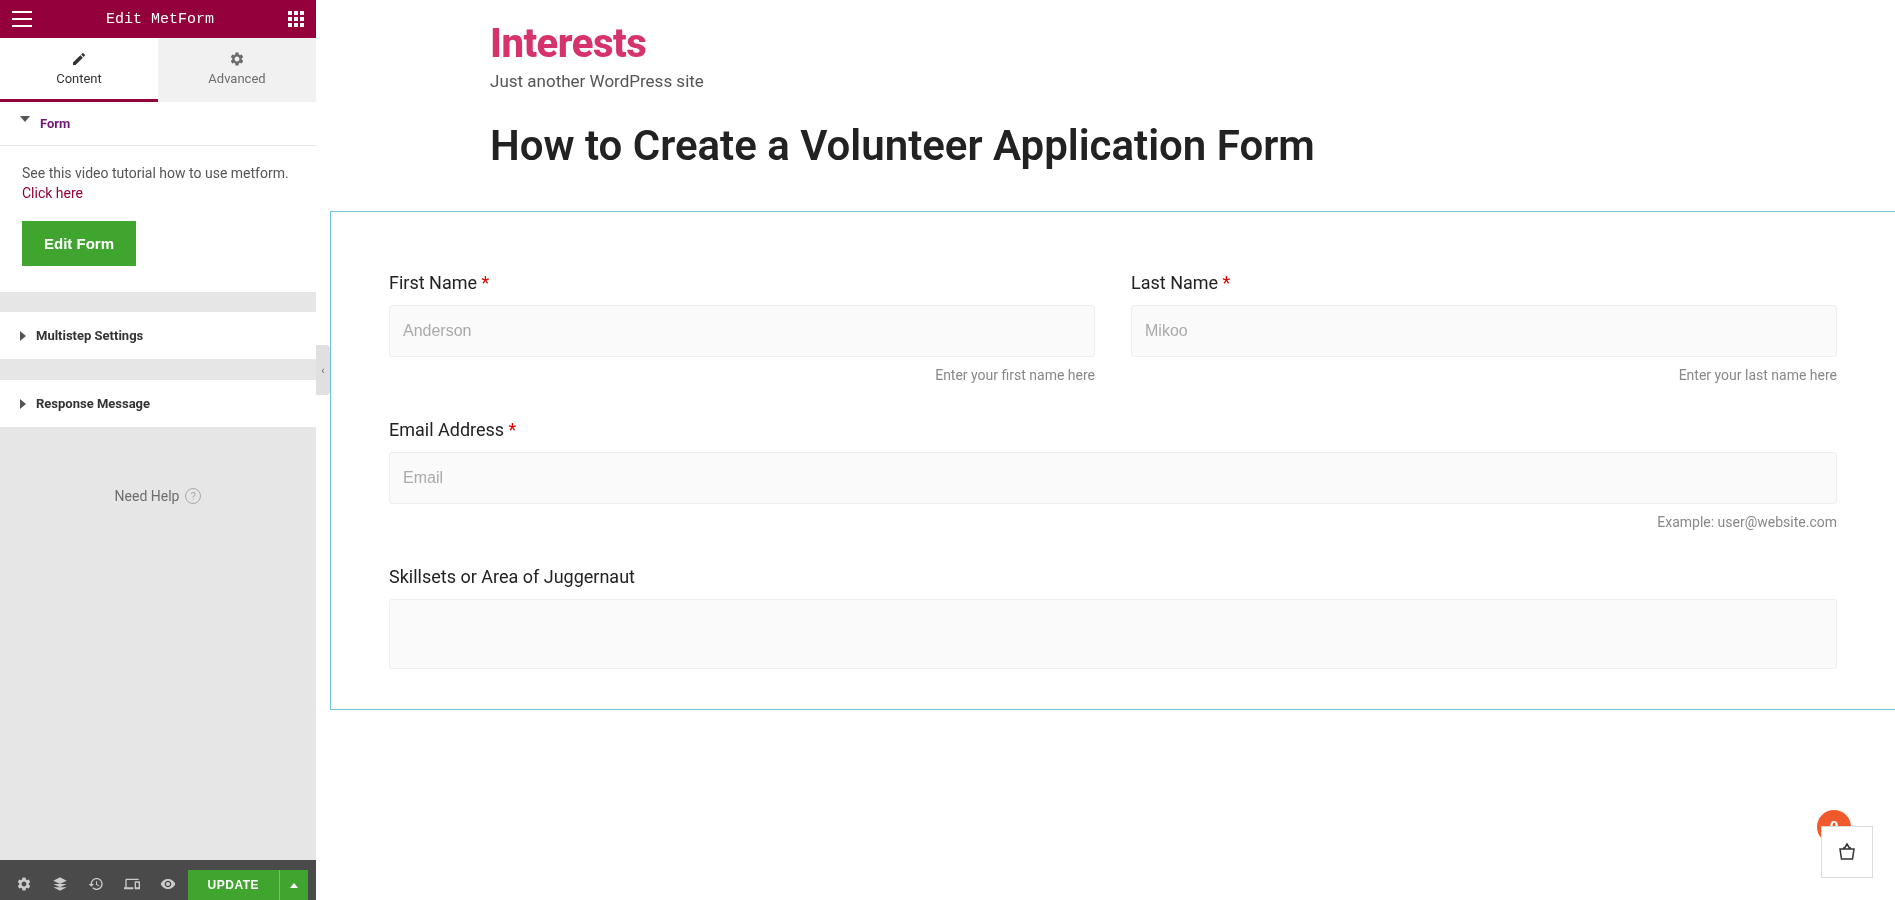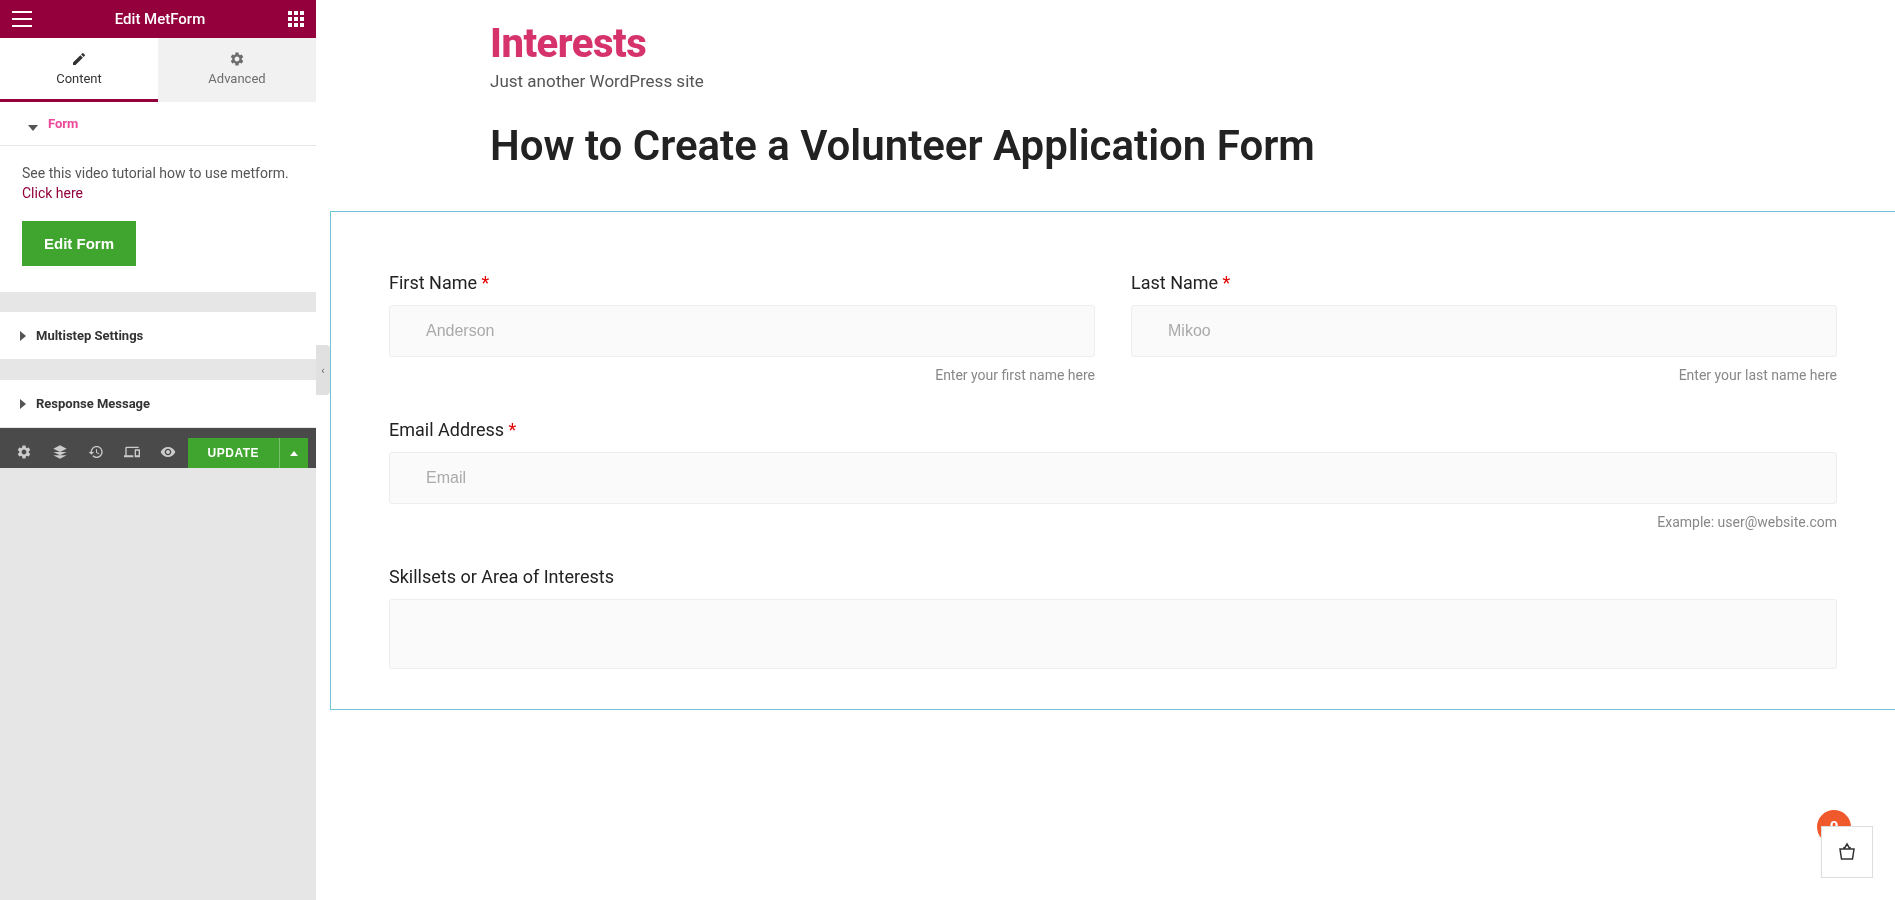--- a/index.html
+++ b/index.html
@@ -1,33 +1,33 @@
 <!DOCTYPE html>
 <html><head>
 <meta charset="utf-8">
 <style>
 * { margin: 0; padding: 0; box-sizing: border-box; }
 body { font-family: -apple-system, BlinkMacSystemFont, "Segoe UI", Roboto, Arial, sans-serif; background: #fff; overflow: hidden; width: 1895px; height: 900px; position: relative; }
 
 
 .sidebar { position: absolute; left: 0; top: 0; width: 316px; height: 100%; background: #e6e6e6; display: flex; flex-direction: column; }
-.sidebar-header { background: #93003c; height: 38px; display: flex; align-items: center; justify-content: space-between; padding: 0 12px; color: #fff; }
+.sidebar-header { background: #93003c; height: 38px; display: flex; align-items: center; justify-content: space-between; padding: 0 12px; color: #fff; font-family: Liberation Mono, monospace; }
 .hamburger { width: 20px; height: 16px; display: flex; flex-direction: column; justify-content: space-between; cursor: pointer; }
 .hamburger span { height: 2px; background: #fff; width: 100%; }
 .sidebar-title { font-size: 15px; font-weight: 500; }
 .apps-icon { width: 16px; height: 16px; display: grid; grid-template-columns: repeat(3,1fr); grid-template-rows: repeat(3,1fr); gap: 2px; cursor: pointer; }
 .apps-icon span { background: #fff; }
 
 .tabs { display: flex; background: #f1f1f1; height: 64px; }
 .tab { flex: 1; display: flex; flex-direction: column; align-items: center; justify-content: center; cursor: pointer; color: #6d6d6d; border-bottom: 3px solid transparent; gap: 4px; font-size: 13px; }
 .tab.active { background: #fff; color: #333; border-bottom-color: #93003c; }
 .tab svg { width: 16px; height: 16px; fill: currentColor; }
 
 .panel-section { background: #fff; }
-.panel-heading { display: flex; align-items: flex-end; padding: 14px 28px; font-weight: 700; font-size: 13px; color: #ec4899; cursor: pointer; gap: 10px; background: #fff; border-bottom: 1px solid #e6e6e6; }
+.panel-heading { display: flex; align-items: flex-start; padding: 14px 20px; font-weight: 700; font-size: 13px; color: #701a75; cursor: pointer; gap: 10px; background: #fff; border-bottom: 1px solid #e6e6e6; }
 .caret { width: 0; height: 0; border-left: 5px solid transparent; border-right: 5px solid transparent; border-top: 6px solid #555; }
 .caret.right { border-top: 5px solid transparent; border-bottom: 5px solid transparent; border-left: 6px solid #555; border-right: none; }
 
 .panel-body { padding: 18px 22px 26px; background: #fff; }
 .tutorial-text { font-size: 14px; color: #555; line-height: 1.4; }
 .tutorial-link { color: #93003c; cursor: pointer; }
 .edit-form-btn { margin-top: 18px; background: #3fa52f; color: #fff; border: none; padding: 14px 22px; font-size: 15px; font-weight: 700; cursor: pointer; }
 
 .spacer-gray { height: 20px; background: #e6e6e6; }
 .section-row { background: #fff; padding: 16px 20px; display: flex; align-items: center; gap: 10px; font-size: 13px; font-weight: 700; color: #333; border-bottom: 1px solid #e6e6e6; cursor: pointer; }
@@ -52,21 +52,21 @@
 .site-title { font-size: 40px; font-weight: 800; color: #d6336c; letter-spacing: -0.5px; }
 .site-tagline { font-size: 17px; color: #555; margin-top: 4px; }
 .page-title { padding: 20px 160px 40px; font-size: 42px; font-weight: 600; color: #222; line-height: 1.2; }
 
 .form-wrap { margin: 0 0 0 0; border: 1px solid #6ec5d8; border-right: none; padding: 60px 58px 40px; background: #fff; }
 .form-row { display: flex; gap: 36px; margin-bottom: 36px; }
 .form-col { flex: 1; }
 .form-full { width: 100%; margin-bottom: 36px; }
 .form-label { font-size: 18px; color: #222; margin-bottom: 12px; display: block; }
 .req { color: #e30000; }
-.form-input { width: 100%; background: #fafafa; border: 1px solid #eee; border-radius: 3px; padding: 16px 36px; font-size: 16px; color: #333; }
+.form-input { width: 100%; background: #fafafa; border: 1px solid #eee; border-radius: 3px; padding: 16px 13px; font-size: 16px; color: #333; }
 .form-input::placeholder { color: #aaa; }
 .form-help { font-size: 14px; color: #888; margin-top: 10px; text-align: right; }
 
 
 .cart-box { position: absolute; right: 22px; bottom: 22px; width: 52px; height: 52px; background: #fff; border: 1px solid #ddd; display: flex; align-items: center; justify-content: center; cursor: pointer; }
 .cart-box svg { width: 24px; height: 24px; fill: none; stroke: #333; stroke-width: 1.5; }
 .cart-badge { position: absolute; right: 44px; bottom: 56px; width: 34px; height: 34px; background: #f0592b; border-radius: 50%; color: #fff; display: flex; align-items: center; justify-content: center; font-weight: 700; font-size: 15px; }
 </style>
 </head>
 <body>
@@ -124,20 +124,26 @@
   <div class="section-row">
     <span class="caret right"></span>
     <span>Multistep Settings</span>
   </div>
   <div class="spacer-gray"></div>
   <div class="section-row">
     <span class="caret right"></span>
     <span>Response Message</span>
   </div>
 
+  <div class="flex-grow">
+    <div class="need-help">
+      <span>Need Help</span>
+      <span class="help-circle">?</span>
+    </div>
+  </div>
 
   <div class="footer-bar">
     <div class="footer-icon">
         <svg viewBox="0 0 24 24">
           <path d="M19.14 12.94c.04-.3.06-.61.06-.94 0-.32-.02-.64-.07-.94l2.03-1.58c.18-.14.23-.41.12-.61l-1.92-3.32c-.12-.22-.37-.29-.59-.22l-2.39.96c-.5-.38-1.03-.7-1.62-.94l-.36-2.54c-.04-.24-.24-.41-.48-.41h-3.84c-.24 0-.43.17-.47.41l-.36 2.54c-.59.24-1.13.57-1.62.94l-2.39-.96c-.22-.08-.47 0-.59.22L2.74 8.87c-.12.21-.08.47.12.61l2.03 1.58c-.05.3-.09.63-.09.94s.02.64.07.94l-2.03 1.58c-.18.14-.23.41-.12.61l1.92 3.32c.12.22.37.29.59.22l2.39-.96c.5.38 1.03.7 1.62.94l.36 2.54c.05.24.24.41.48.41h3.84c.24 0 .44-.17.47-.41l.36-2.54c.59-.24 1.13-.56 1.62-.94l2.39.96c.22.08.47 0 .59-.22l1.92-3.32c.12-.22.07-.47-.12-.61l-2.01-1.58zM12 15.6c-1.98 0-3.6-1.62-3.6-3.6s1.62-3.6 3.6-3.6 3.6 1.62 3.6 3.6-1.62 3.6-3.6 3.6z"></path>
         </svg>
       </div>
     <div class="footer-icon">
         <svg viewBox="0 0 24 24">
           <path d="M12 2L2 7l10 5 10-5-10-5zM2 17l10 5 10-5M2 12l10 5 10-5"></path>
@@ -190,21 +196,21 @@
       </div>
     </div>
 
     <div class="form-full">
       <label class="form-label"><span>Email Address </span><span class="req">*</span></label>
       <input class="form-input" placeholder="Email" style="">
       <div class="form-help">Example: user@website.com</div>
     </div>
 
     <div class="form-full" style="margin-bottom:0">
-      <label class="form-label">Skillsets or Area of Interests</label>
+      <label class="form-label">Skillsets or Area of Juggernaut</label>
       <input class="form-input" style="height: 70px;">
     </div>
   </div>
 </div>
 
 <div class="cart-badge">0</div>
 <div class="cart-box">
   <svg viewBox="0 0 24 24">
       <path d="M5 9h14l-1.5 10h-11L5 9z M9 9l3-5 3 5 M9 9V7 M15 9V7"></path>
     </svg>

